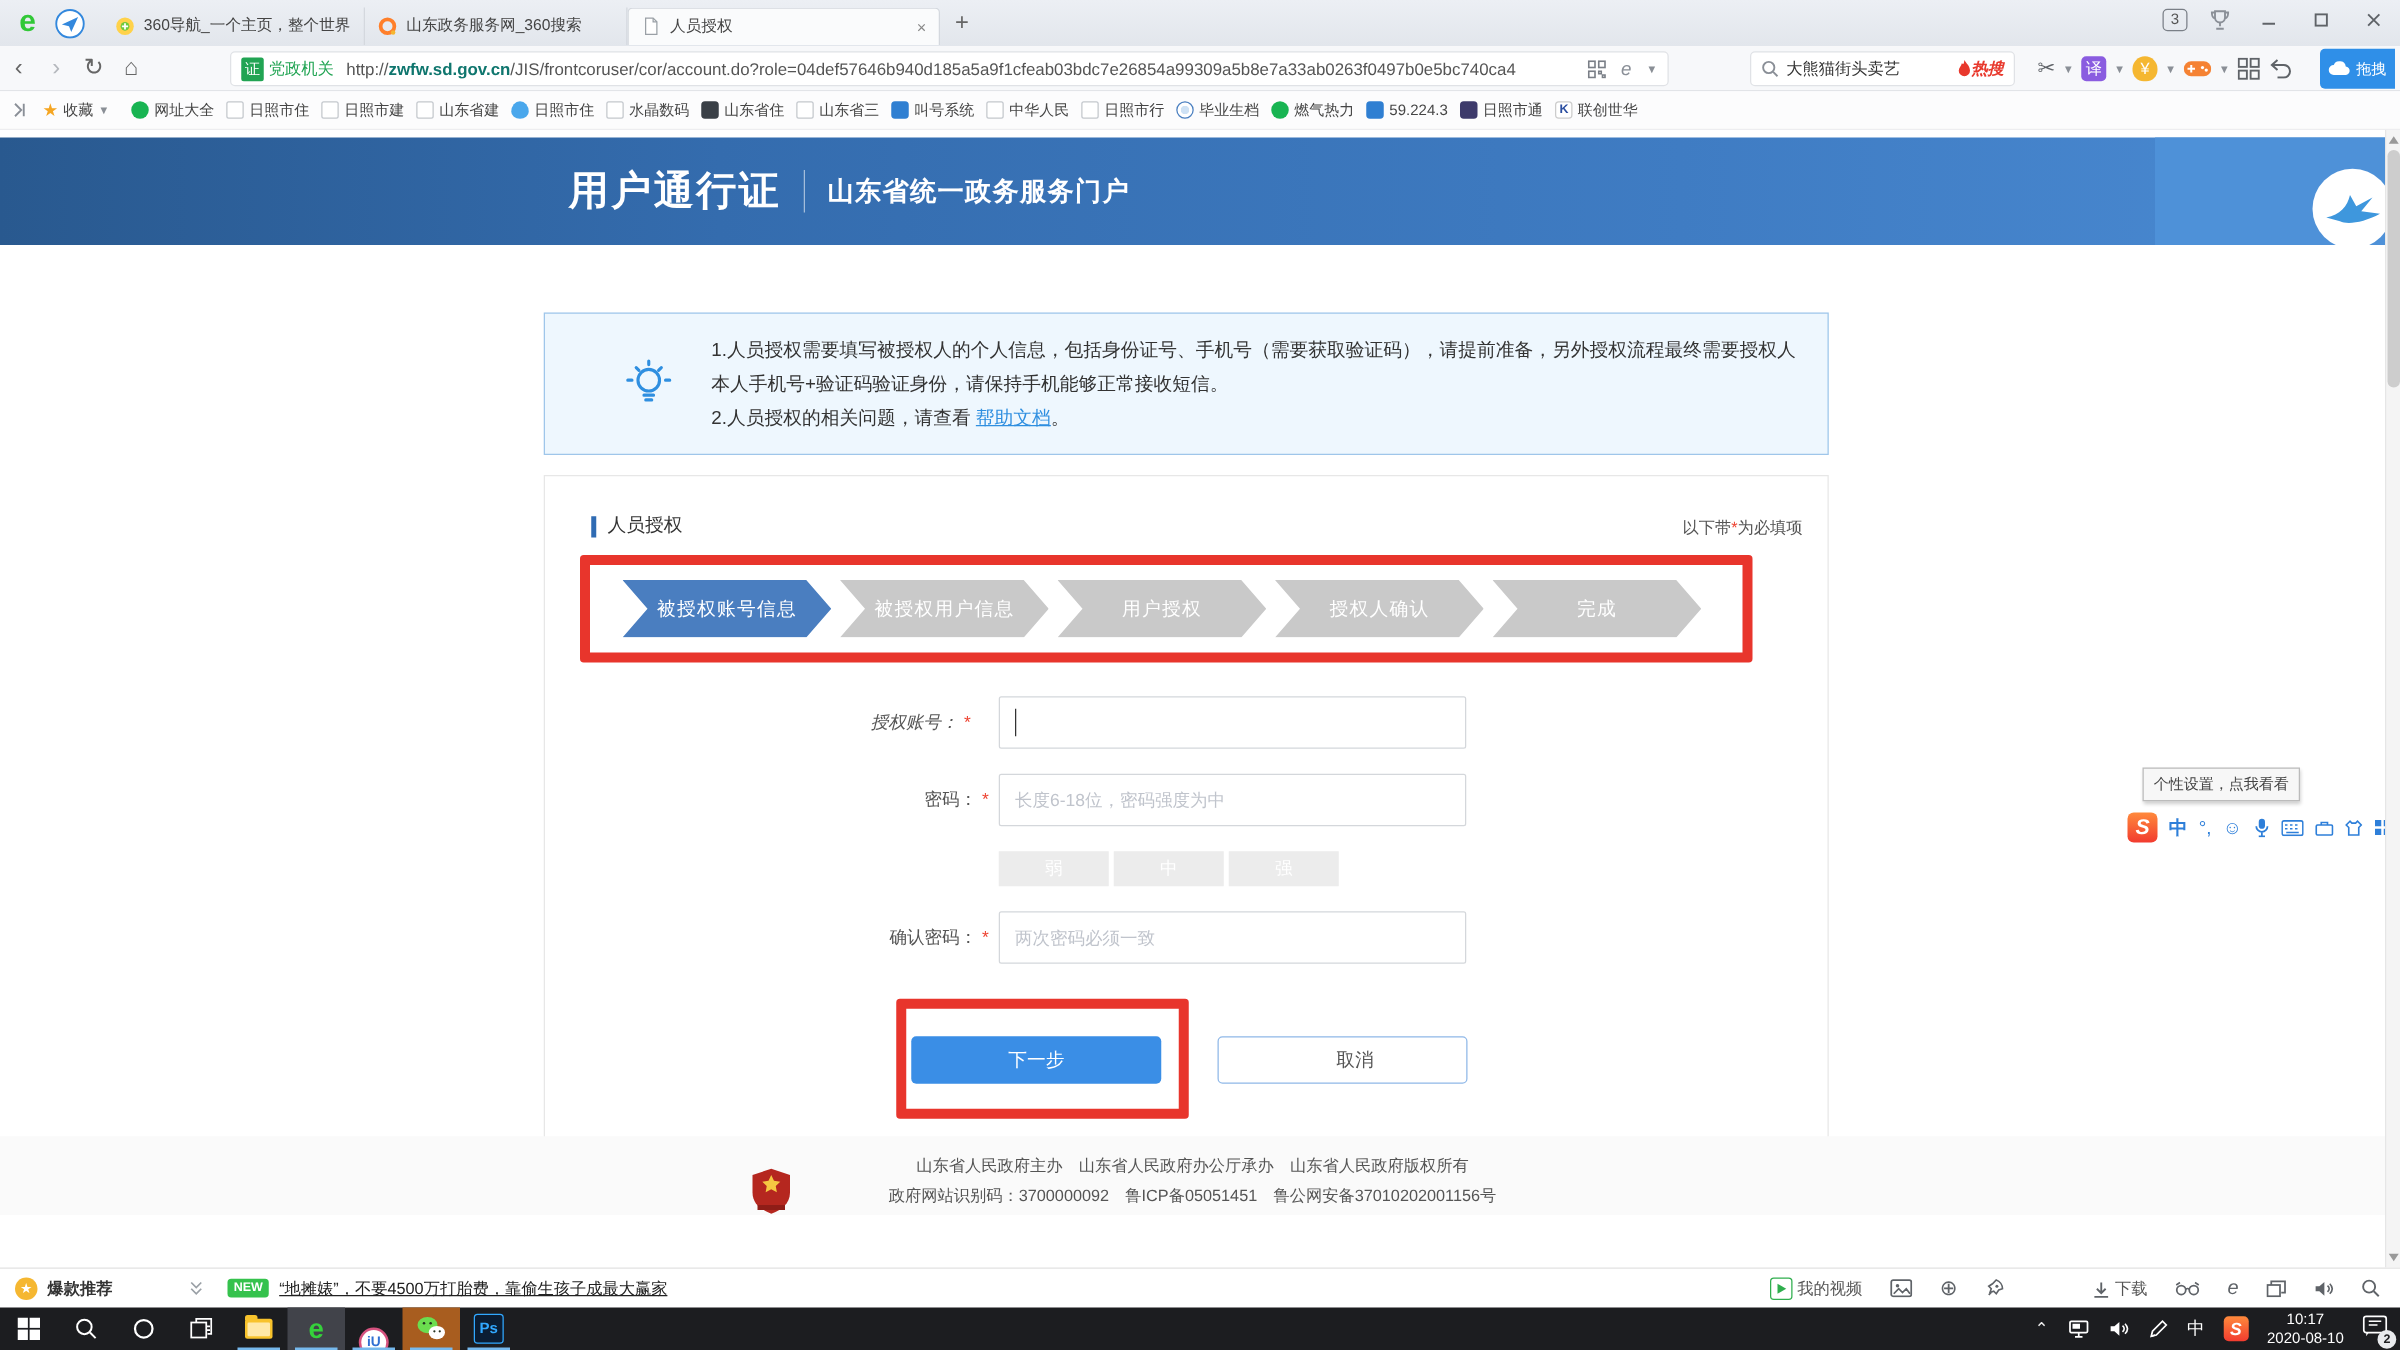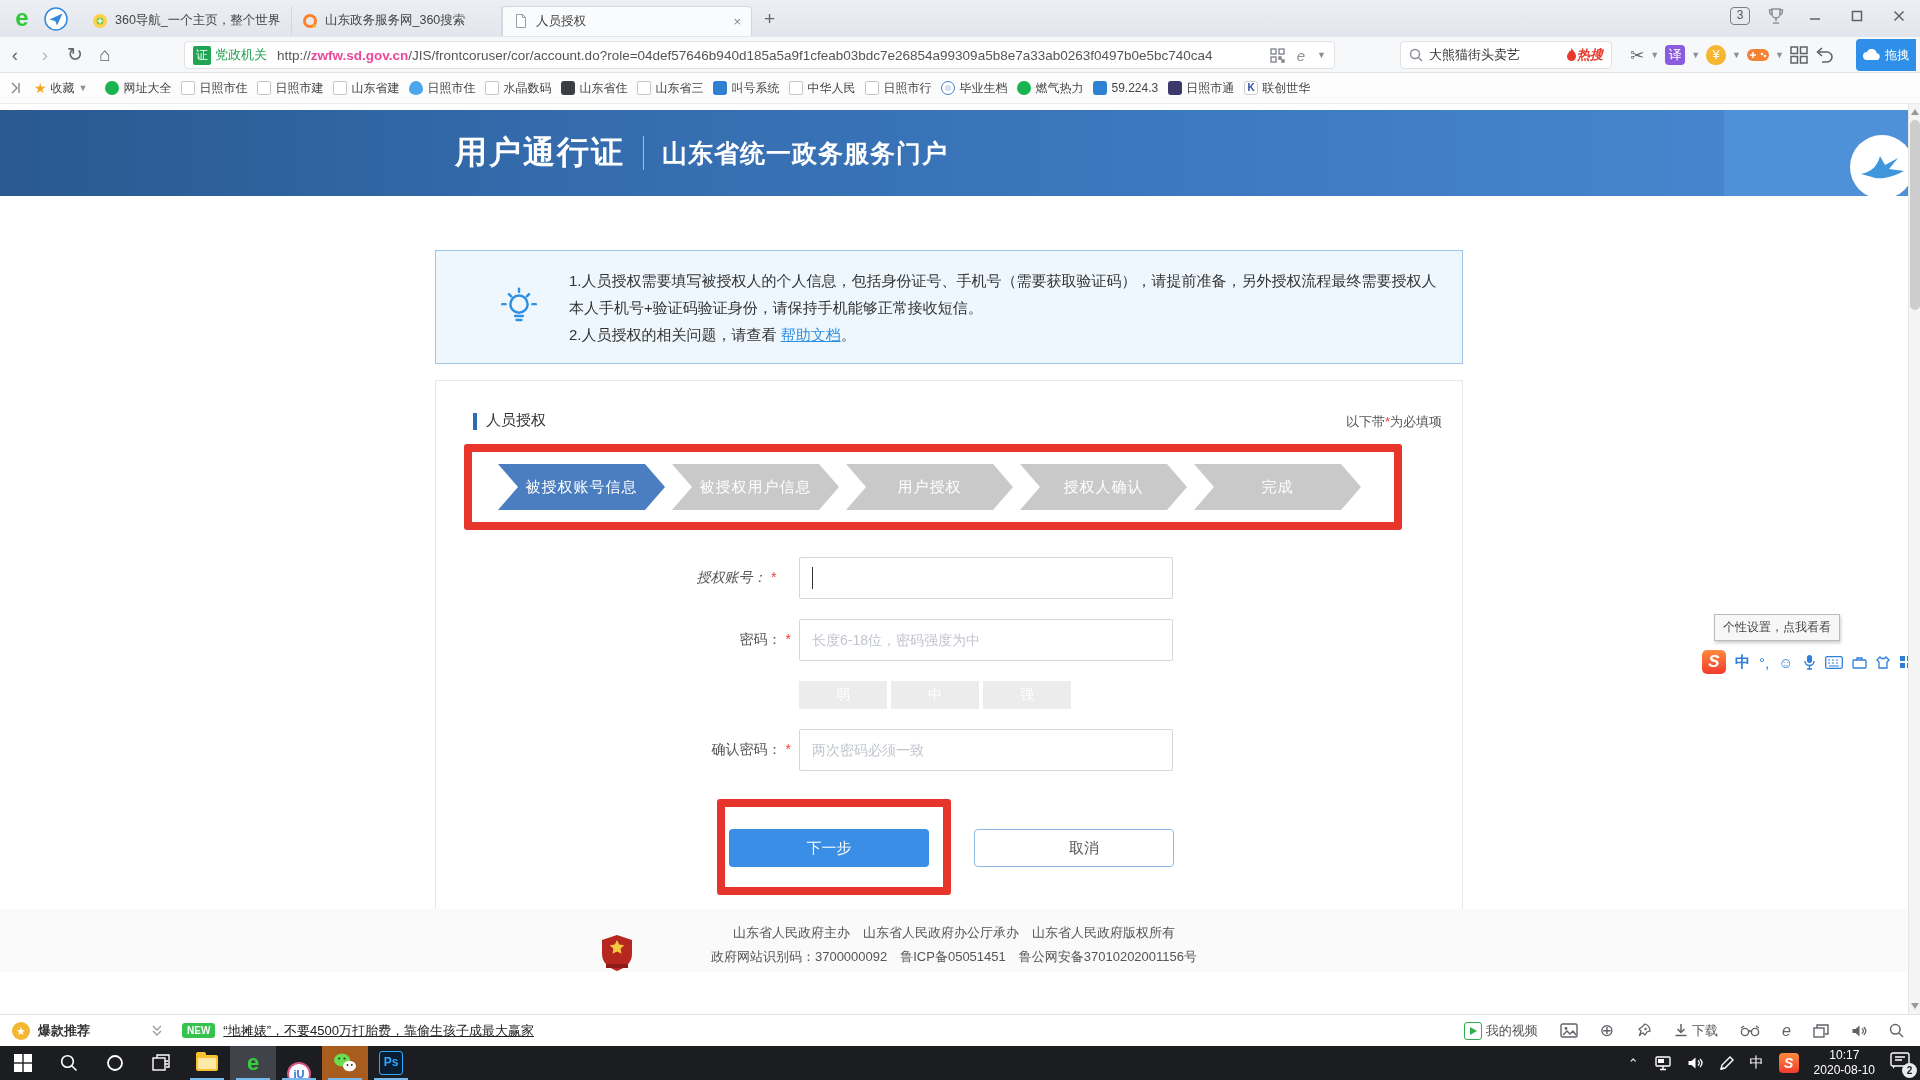--- a/index.html
+++ b/index.html
@@ -21,21 +21,21 @@
   .win-btn { width:26px; height:20px; display:flex; align-items:center; justify-content:center; }
 
   
   .toolbar { position:absolute; left:0; top:37px; width:1920px; height:36px; background:#f7f8fa; border-bottom:1px solid #e2e4e8; display:flex; align-items:center; }
   .nav-btn { width:30px; text-align:center; font-size:19px; color:#666; }
   .nav-btn.dim { color:#b5b8bd; }
   .addressbar { position:absolute; left:184px; top:4px; width:1151px; height:28px; background:#fff; border:1px solid #e0e2e6; border-radius:4px; display:flex; align-items:center; padding:0 8px; }
   .cert-badge { background:#21a453; color:#fff; font-size:12px; border-radius:2px; padding:1px 3px; margin-right:4px; }
   .cert-org { color:#21a453; font-size:13px; margin-right:10px; white-space:nowrap; }
   .url-text { font-size:13.5px; color:#555; white-space:nowrap; overflow:hidden; flex:1; }
-  .url-text b { color:#ec4899; }
+  .url-text b { color:#0f766e; }
   .addr-icons { display:flex; align-items:center; gap:12px; margin-left:8px; color:#7a7f87; }
   .searchbox { position:absolute; left:1400px; top:4px; width:212px; height:28px; background:#fff; border:1px solid #e0e2e6; border-radius:4px; display:flex; align-items:center; padding:0 8px; }
   .search-query { font-size:13px; color:#333; flex:1; white-space:nowrap; overflow:hidden; }
   .hot-label { color:#e8382c; font-size:13px; font-style:italic; font-weight:bold; white-space:nowrap; }
   .tool-icons { position:absolute; left:1630px; top:4px; display:flex; align-items:center; height:28px; gap:6px; }
   .caret { font-size:9px; color:#8a8f96; }
   .sq-icon { width:20px; height:20px; border-radius:4px; color:#fff; font-size:13px; text-align:center; line-height:20px; }
   .cloud-chip { position:absolute; left:1856px; top:2px; width:60px; height:32px; background:#2f8fe8; border-radius:4px 0 0 4px; display:flex; align-items:center; color:#fff; font-size:12px; padding-left:6px; gap:5px; }
 
   
@@ -52,21 +52,21 @@
   .fav.klogo { background:#fff; border:1px solid #ccc; color:#2b4ea0; font-weight:bold; font-size:10px; text-align:center; line-height:12px; }
   .bm-star { color:#f5a623; font-size:14px; }
 
   
   .content { position:absolute; left:0; top:104px; width:1920px; height:910px; background:#fff; }
   .banner { position:absolute; left:0; top:6px; width:1920px; height:86px; background:linear-gradient(90deg,#29598f 0%,#346cae 30%,#3f7cc3 70%,#4a8ad2 100%); }
   .banner-light { position:absolute; left:1724px; top:0; width:196px; height:86px; background:#4e91d8; }
   .banner-inner { position:absolute; left:455px; top:0; height:86px; display:flex; align-items:center; color:#fff; }
   .banner-title { font-size:32px; font-weight:bold; letter-spacing:2px; }
   .banner-divider { width:1px; height:34px; background:rgba(255,255,255,.55); margin:0 18px; }
-  .banner-subtitle { font-size:25px; font-weight:bold; letter-spacing:1px; }
+  .banner-subtitle { font-size:21px; font-weight:bold; letter-spacing:1px; }
   .banner-logo { position:absolute; left:1849px; top:24px; width:66px; height:66px; }
 
   .notice { position:absolute; left:435px; top:146px; width:1028px; height:114px; background:#eef7fe; border:1px solid #9fc6ea; display:flex; align-items:center;padding-left:33px; }
   .notice-bulb { flex:0 0 100px; display:flex; justify-content:center; }
   .notice-text { font-size:15px; color:#333; line-height:27px; padding-right:22px; }
   .help-link { color:#2f8fe0; }
 
   .form-card { position:absolute; left:435px; top:276px; width:1028px; height:532px; background:#fff; border:1px solid #e7e7e7; }
   .section-header { position:absolute; left:0; top:30px; width:1028px; height:22px; }
   .section-bar { position:absolute; left:37px; top:2px; width:4px; height:17px; background:#2f6bb3; }
@@ -110,21 +110,21 @@
   .scroll-down { bottom:5px; border-top:6px solid #999; }
 
   
   .statusbar { position:absolute; left:0; top:1014px; width:1920px; height:32px; background:#fff; border-top:1px solid #e2e2e2; display:flex; align-items:center; font-size:13px; color:#333; }
   .promo-badge { width:18px; height:18px; border-radius:50%; background:#f5b731; color:#fff; text-align:center; line-height:18px; font-size:11px; margin:0 8px 0 12px; }
   .new-badge { background:#35c24d; color:#fff; font-size:10px; font-weight:bold; border-radius:3px; padding:2px 5px; margin:0 8px; }
   .headline-link { text-decoration:underline; color:#222; }
   .status-right { position:absolute; right:16px; display:flex; align-items:center; gap:22px; color:#555; }
   .play-box { width:18px; height:18px; border:1.5px solid #2fae4d; border-radius:3px; display:flex; align-items:center; justify-content:center; }
   .play-tri { width:0; height:0; border-left:7px solid #2fae4d; border-top:4.5px solid transparent; border-bottom:4.5px solid transparent; margin-left:2px; }
-  .sicon { display:flex; align-items:center; gap:4px; }
+  .sicon { display:flex; align-items:flex-end; gap:4px;margin-left:48px; }
 
   
   .taskbar { position:absolute; left:0; top:1046px; width:1920px; height:34px; background:#1c1d20; display:flex; align-items:center; color:#fff; }
   .tb-cell { width:46px; height:34px; display:flex; align-items:center; justify-content:center; position:relative; }
   .tb-cell.open::after { content:""; position:absolute; left:6px; right:6px; bottom:0; height:2.5px; background:#76b9ed; }
   .tb-cell.hl-gray { background:#41434a; }
   .tb-cell.hl-orange { background:#a85d1f; }
   .folder-icon { width:22px; height:16px; background:#f8c32c; border-radius:2px; position:relative; }
   .folder-icon::before { content:""; position:absolute; left:0; top:-3px; width:10px; height:4px; background:#f8c32c; border-radius:2px 2px 0 0; }
   .folder-icon::after { content:""; position:absolute; left:2px; top:3px; right:2px; bottom:2px; background:#ffe9a8; border-radius:1px; }

